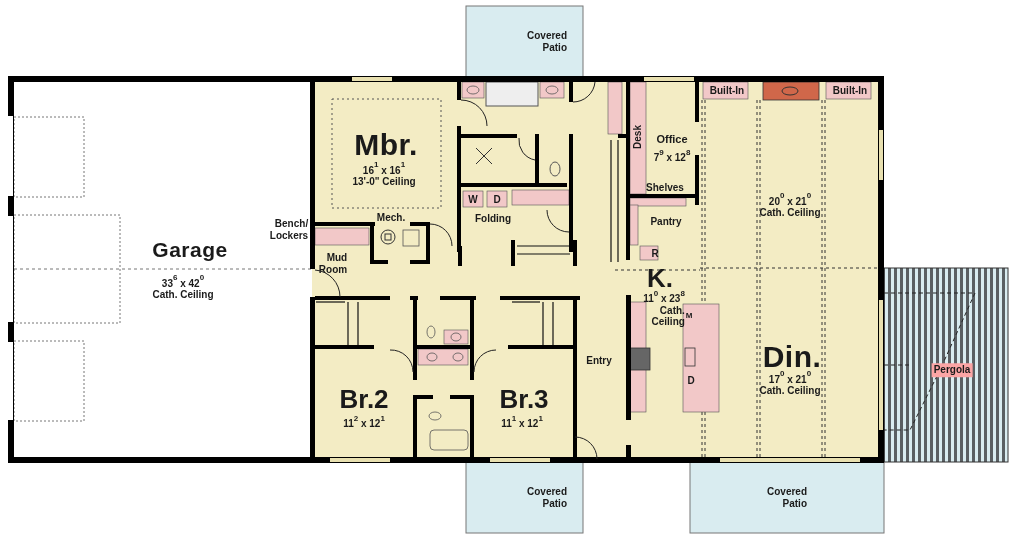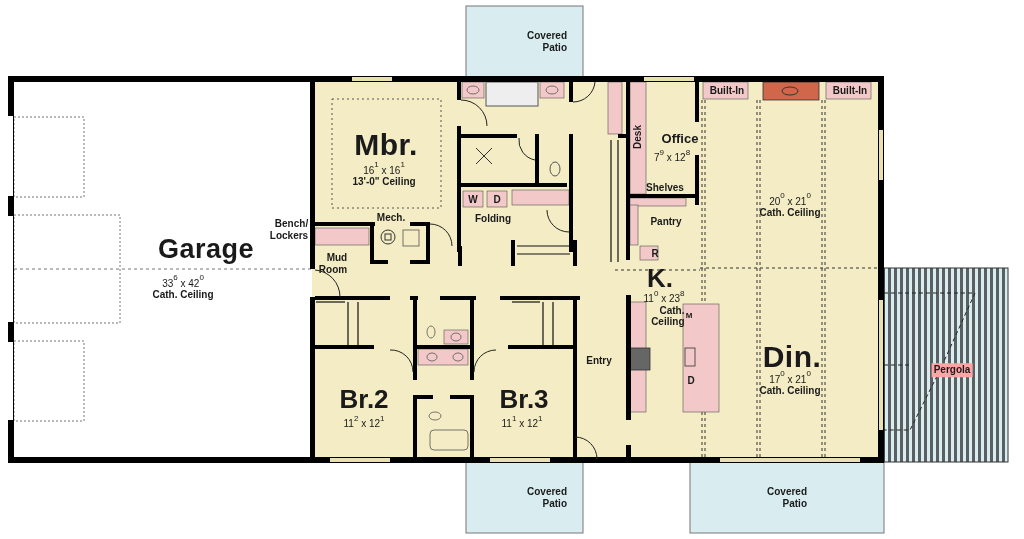--- a/index.html
+++ b/index.html
@@ -1,23 +1,23 @@
 <!DOCTYPE html>
 <html><head>
 <meta charset="utf-8">
 <style>
   html, body { margin:0; padding:0; background:#ffffff; }
   body { width:1024px; height:539px; position:relative; overflow:hidden; font-family:"Liberation Sans", sans-serif; }
   .plan { position:absolute; left:0; top:0; width:1024px; height:539px; }
   .lbl { position:absolute; text-align:center; color:#1a1a1a; font-weight:bold; line-height:1.15; transform:translate(-50%,-50%); white-space:nowrap; }
   .big { font-size:30px; letter-spacing:0.5px; }
   .med { font-size:26px; }
-  .small { font-size:13px;margin-left:8px; }
+  .small { font-size:11px; }
   .tiny { font-size:10px; }
-  .dim { font-size:10px; font-weight:normal; display:block; }
+  .dim { font-size:10px; font-weight:bold; display:block; }
   .dim sup { font-size:8px; position:relative; top:-2px; }
   .sub { font-size:10px; font-weight:bold; display:block;text-align:right; }
 </style>
 </head>
 <body>
 
 <div class="plan">
 <svg width="1024" height="539" viewBox="0 0 1024 539" xmlns="http://www.w3.org/2000/svg">
   <defs>
     <pattern id="pergola" width="6" height="10" patternUnits="userSpaceOnUse">
@@ -190,21 +190,21 @@
     <rect x="330" y="458" width="60" height="4"></rect>
     <rect x="490" y="458" width="60" height="4"></rect>
     <rect x="644" y="77" width="50" height="4"></rect>
     <rect x="720" y="458" width="140" height="4"></rect>
     <rect x="879" y="130" width="4" height="50"></rect>
     <rect x="879" y="300" width="4" height="130"></rect>
   </g>
 </svg>
 
   
-  <div class="lbl big" style="left:206px;top:250px;font-size:27px;">Garage</div>
+  <div class="lbl big" style="left:190px;top:250px;font-size:21px;">Garage</div>
   <div class="lbl" style="left:183px;top:288px;">
     <span class="dim"><span>33</span><sup>6</sup> x <span>42</span><sup>0</sup></span>
     <span class="sub">Cath. Ceiling</span>
   </div>
 
   <div class="lbl big" style="left:386px;top:145px;">Mbr.</div>
   <div class="lbl" style="left:384px;top:175px;">
     <span class="dim"><span>16</span><sup>1</sup> x <span>16</span><sup>1</sup></span>
     <span class="sub">13'-0" Ceiling</span>
   </div>

